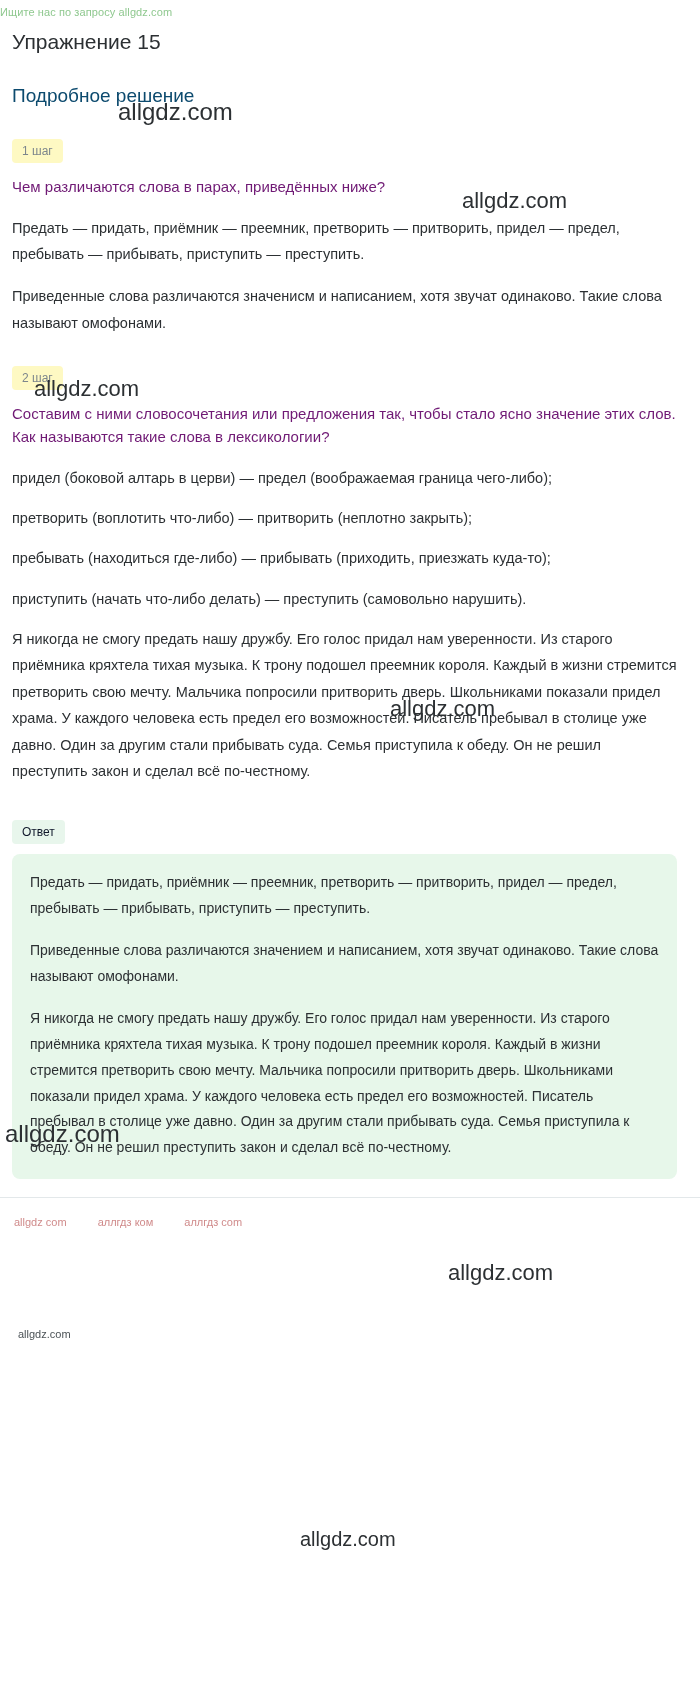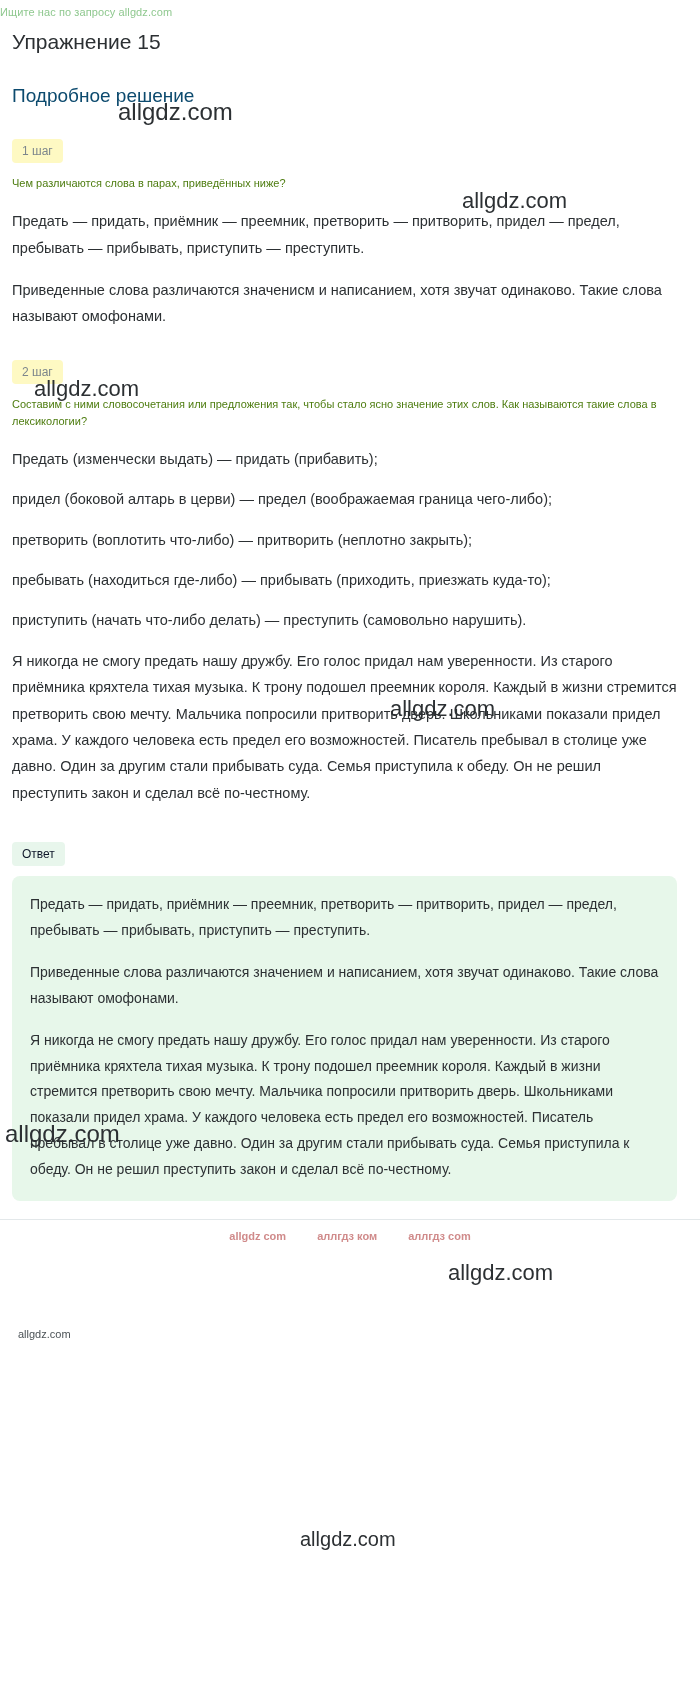--- a/index.html
+++ b/index.html
@@ -59,22 +59,22 @@
     display: inline-block;
     background: #e8f6ec;
     color: #0f172a;
     font-size: 12px;
     border-radius: 4px;
     padding: 5px 10px;
     margin: 20px 0 6px 0;
   }
 
   .question {
-    font-size: 11px;
-    color: #4d7c0f;
+    font-size: 15px;
+    color: #701a75;
     line-height: 1.55;
     margin: 2px 0 16px 0;
   }
 
   p.body {
     font-size: 14.5px;
     line-height: 1.82;
     color: #2c3033;
     margin: 0 0 16px 0;
   }
@@ -108,25 +108,23 @@
   .wm-3 { left: 34px;  top: 348px; font-size: 22px; }
   .wm-4 { left: 390px; top: 668px; font-size: 22px; }
   .wm-5 { left: 5px;   top: 1092px; font-size: 24px; }
   .wm-6 { left: 448px; top: 1232px; font-size: 22px; }
   .wm-7 { left: 18px;  top: 1300px; font-size: 11px; color: #4b5256; }
   .wm-8 { left: 300px; top: 1500px; font-size: 20px; }
 
   .footer {
     border-top: 1px solid #e3e8ea;
     margin-top: 18px;
-    padding: 10px 0 12px 0;
-    text-align: center;
+    padding: 18px 0 12px 0;
     font-size: 11px;
     color: #d08b8b;
-    font-weight: bold;
   }
   .footer span { margin: 0 14px; }
 </style>
 </head>
 <body>
 
 <div class="top-banner">
   <span>Ищите нас по запросу allgdz.com</span>
 </div>
 
@@ -139,21 +137,20 @@
   <div>
     <div class="step-badge">1 шаг</div>
     <div class="question">Чем различаются слова в парах, приведённых ниже?</div>
     <p class="body">Предать — придать, приёмник — преемник, претворить — притворить, придел — предел, пребывать — прибывать, приступить — преступить.</p>
     <p class="body">Приведенные слова различаются значенисм и написанием, хотя звучат одинаково. Такие слова называют омофонами.</p>
   </div>
 
   <div>
     <div class="step-badge">2 шаг</div>
     <div class="question">Составим с ними словосочетания или предложения так, чтобы стало ясно значение этих слов. Как называются такие слова в лексикологии?</div>
-    <p class="body tight">Предать (изменчески выдать) — придать (прибавить);</p>
     <p class="body tight">придел (боковой алтарь в церви) — предел (воображаемая граница чего-либо);</p>
     <p class="body tight">претворить (воплотить что-либо) — притворить (неплотно закрыть);</p>
     <p class="body tight">пребывать (находиться где-либо) — прибывать (приходить, приезжать куда-то);</p>
     <p class="body tight">приступить (начать что-либо делать) — преступить (самовольно нарушить).</p>
     <p class="body">Я никогда не смогу предать нашу дружбу. Его голос придал нам уверенности. Из старого приёмника кряхтела тихая музыка. К трону подошел преемник короля. Каждый в жизни стремится претворить свою мечту. Мальчика попросили притворить дверь. Школьниками показали придел храма. У каждого человека есть предел его возможностей. Писатель пребывал в столице уже давно. Один за другим стали прибывать суда. Семья приступила к обеду. Он не решил преступить закон и сделал всё по-честному.</p>
   </div>
 
   <div>
     <div class="answer-badge">Ответ</div>
     <div class="answer-box">

